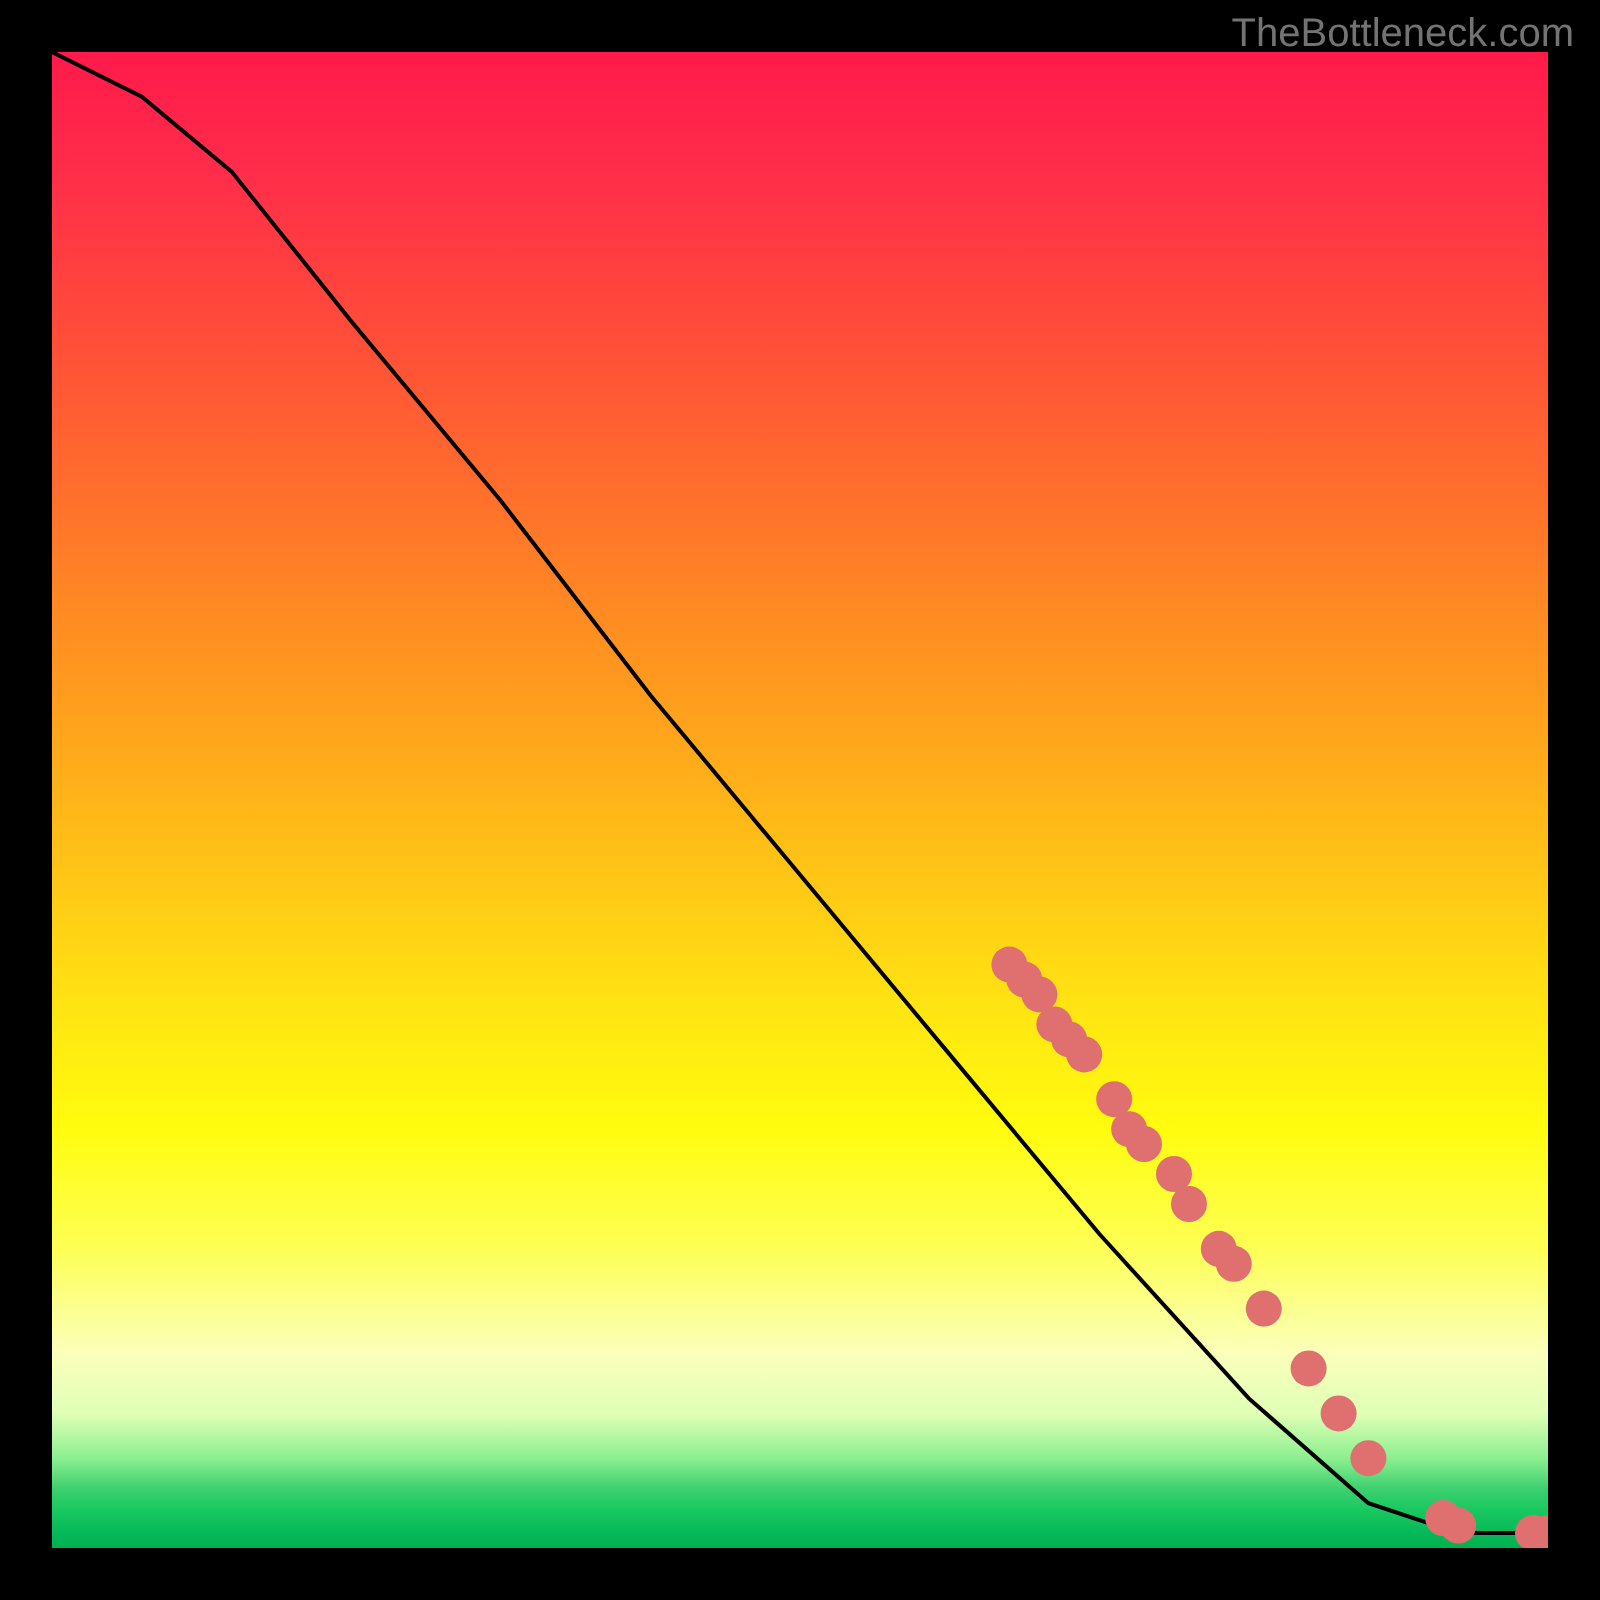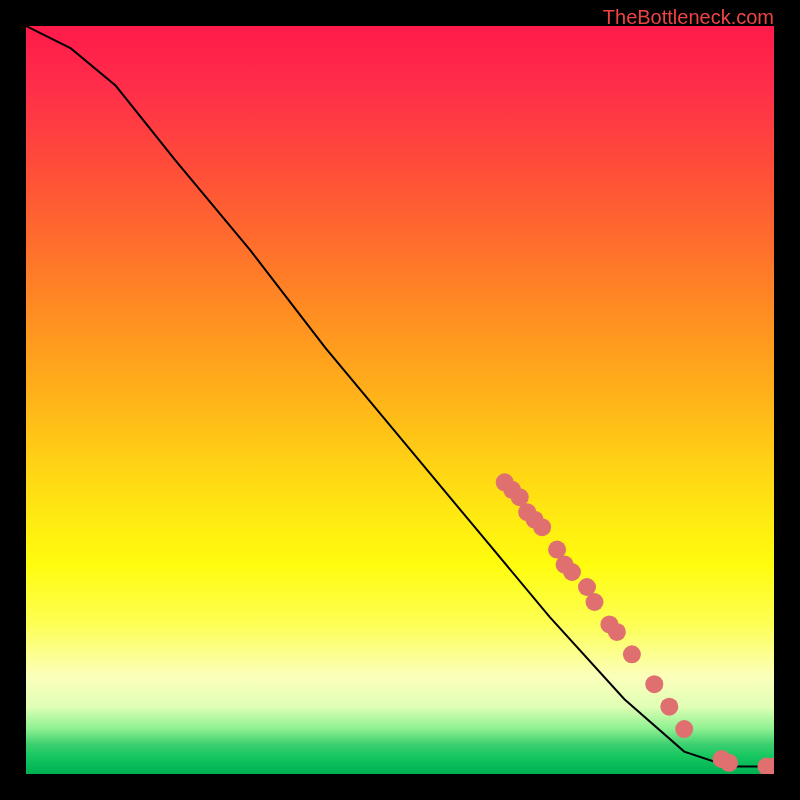--- a/index.html
+++ b/index.html
@@ -39,22 +39,22 @@
       #8cf090 94%,
       #3ed070 96%,
       #18c860 97.5%,
       #06b958 99%,
       #00b050 100%
     );
   }
   .watermark {
     position: absolute;
     top: 6px;
-    right: 26px;
-    color: #ef4444;
+    right: 13px;
+    color: #737373;
     font-size: 20px;
     font-weight: 500;
     z-index: 10;
   }
   .svg-overlay {
     position: absolute;
     left: 0;
     top: 0;
     width: 748px;
     height: 748px;

